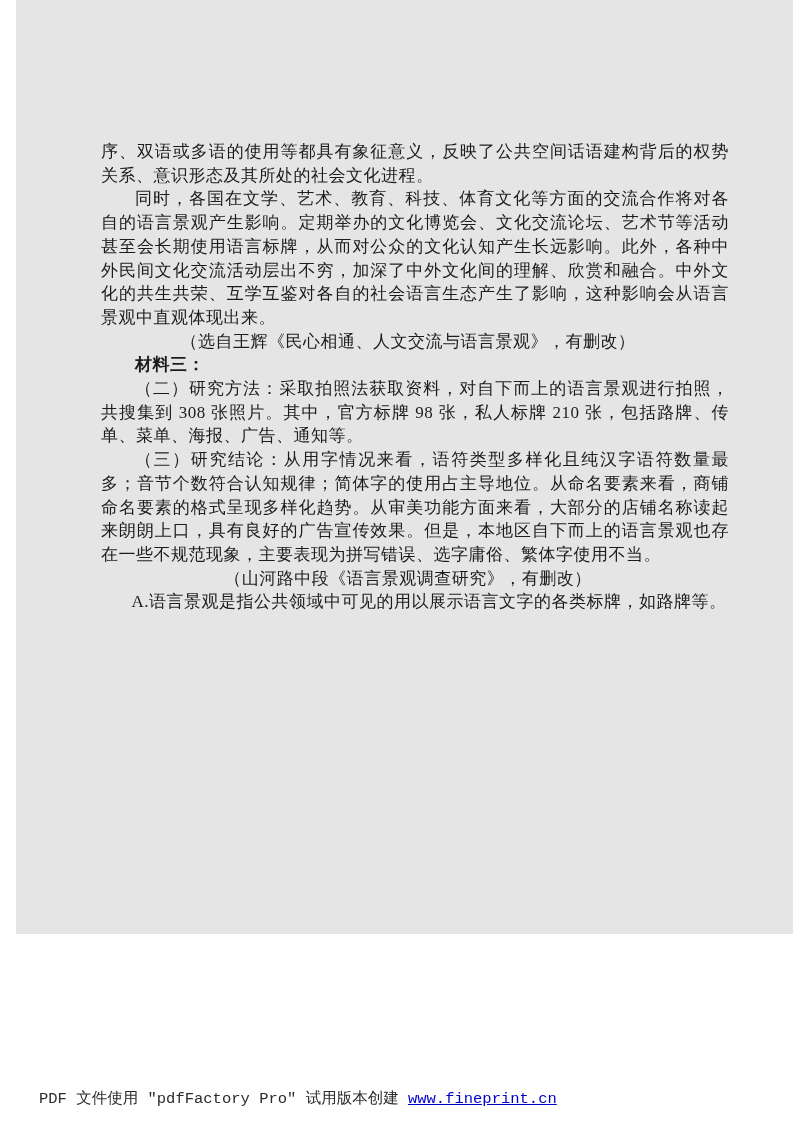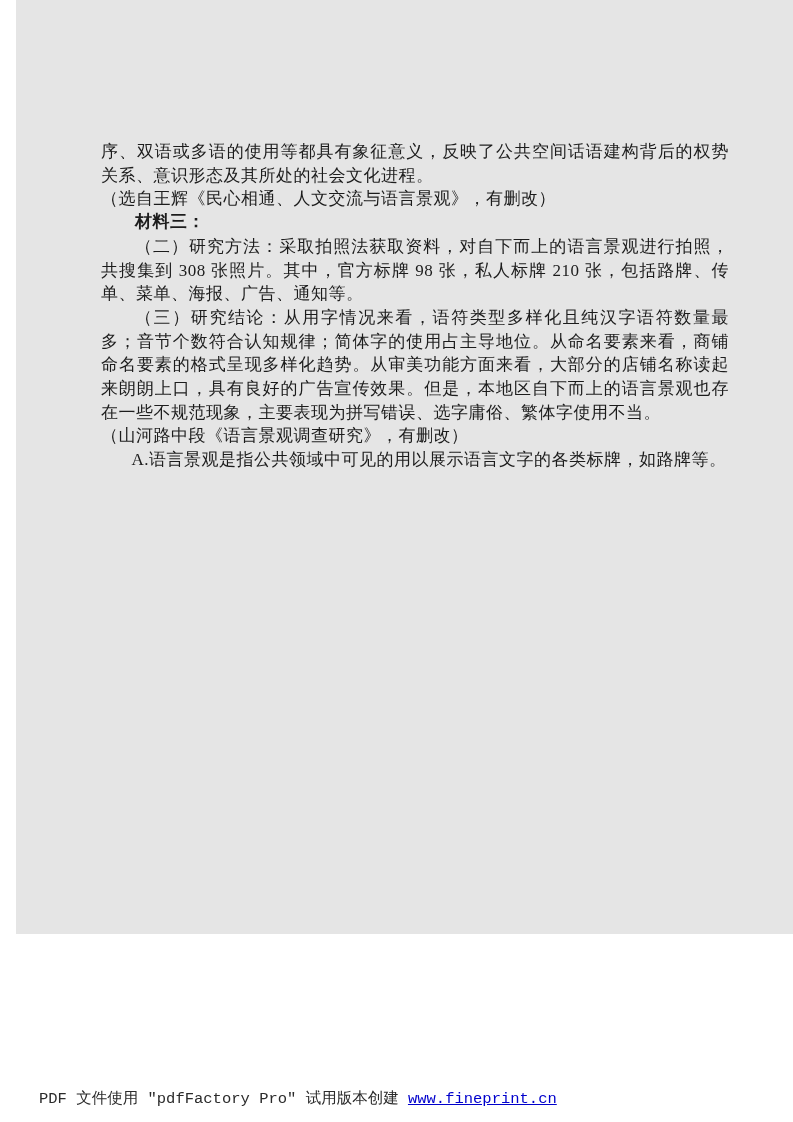--- a/index.html
+++ b/index.html
@@ -26,22 +26,22 @@
     left: 85px;
     width: 628px;
     font-size: 17px;
     line-height: 23.7px;
     text-align: justify;
     letter-spacing: 0.5px;
   }
   .body-text p { margin: 0; }
   .p-cont   { text-indent: 0; }
   .p-ind    { text-indent: 2em; }
-  .p-cite   { text-align: left; text-indent: 0; padding-right: 14px; }
-  .p-label  { text-indent: 2em; font-weight: bold; font-family: Liberation Mono, monospace; }
+  .p-cite   { text-align: center; text-indent: 0; padding-right: 14px; }
+  .p-label  { text-indent: 2em; font-weight: bold; font-family: Liberation Serif, serif; }
   .p-question { text-indent: 0; margin-left: -2px; }
   .p-option { text-indent: 1.8em; }
   .pdfbar {
     position: absolute;
     left: 23px;
     top: 1088px;
     font-family: "Liberation Mono", "DejaVu Sans Mono", monospace;
     font-size: 15.5px;
     color: #2b2b2b;
     white-space: nowrap;
@@ -54,20 +54,21 @@
     text-align: right;
   }
 </style>
 </head>
 <body>
 
 <div class="page">
 
   <div class="body-text">
     <p class="p-cont">序、双语或多语的使用等都具有象征意义，反映了公共空间话语建构背后的权势关系、意识形态及其所处的社会文化进程。</p>
+    <p class="p-ind">同时，各国在文学、艺术、教育、科技、体育文化等方面的交流合作将对各自的语言景观产生影响。定期举办的文化博览会、文化交流论坛、艺术节等活动甚至会长期使用语言标牌，从而对公众的文化认知产生长远影响。此外，各种中外民间文化交流活动层出不穷，加深了中外文化间的理解、欣赏和融合。中外文化的共生共荣、互学互鉴对各自的社会语言生态产生了影响，这种影响会从语言景观中直观体现出来。</p>
     <p class="p-cite">（选自王辉《民心相通、人文交流与语言景观》，有删改）</p>
     <p class="p-label">材料三：</p>
     <p class="p-ind">（二）研究方法：采取拍照法获取资料，对自下而上的语言景观进行拍照，共搜集到 308 张照片。其中，官方标牌 98 张，私人标牌 210 张，包括路牌、传单、菜单、海报、广告、通知等。</p>
     <p class="p-ind">（三）研究结论：从用字情况来看，语符类型多样化且纯汉字语符数量最多；音节个数符合认知规律；简体字的使用占主导地位。从命名要素来看，商铺命名要素的格式呈现多样化趋势。从审美功能方面来看，大部分的店铺名称读起来朗朗上口，具有良好的广告宣传效果。但是，本地区自下而上的语言景观也存在一些不规范现象，主要表现为拼写错误、选字庸俗、繁体字使用不当。</p>
     <p class="p-cite">（山河路中段《语言景观调查研究》，有删改）</p>
     <p class="p-option">A.语言景观是指公共领域中可见的用以展示语言文字的各类标牌，如路牌等。</p>
 
   </div>
 
   <div class="pdfbar">

